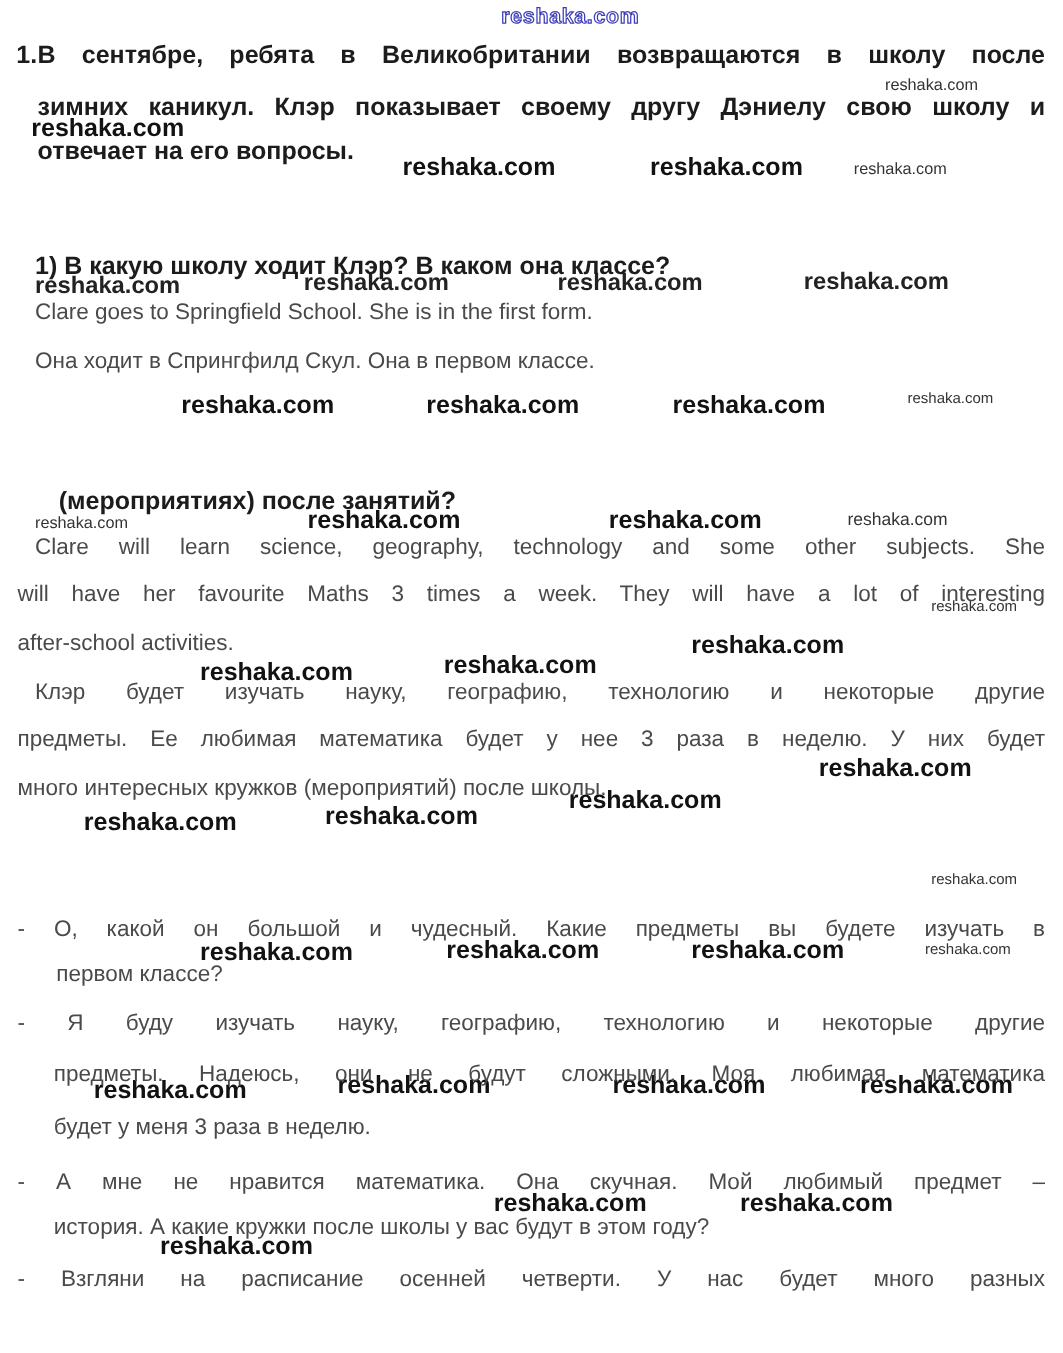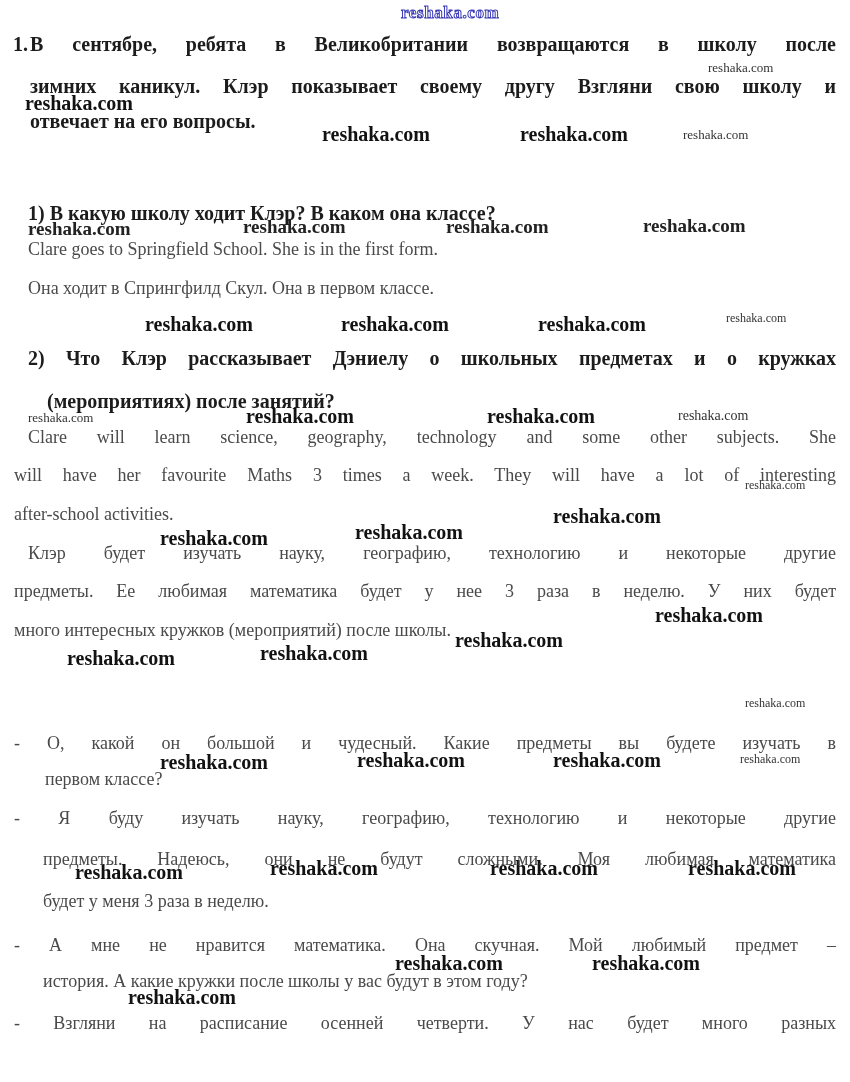--- a/index.html
+++ b/index.html
@@ -1,18 +1,18 @@
 <!DOCTYPE html>
 <html><head>
 <meta charset="utf-8">
 <style>
   html,body { margin:0; padding:0; background:#ffffff; }
   .page {
     position:relative; width:850px; height:1082px; background:#ffffff;
-    font-family:Liberation Serif, serif; overflow:hidden;
+    font-family:Liberation Sans, sans-serif; overflow:hidden;
   }
   .line { position:absolute; font-size:18px; line-height:23px; white-space:nowrap; }
   .just { white-space:normal; text-align:justify; text-align-last:justify; text-justify:inter-word; }
   .bold { font-weight:700; color:#1c1c1c; font-size:20px;text-align:center; }
   .body { font-weight:400; color:#4a4a4a; }
   .marker { position:absolute; font-weight:700; color:#1c1c1c; font-size:20px; line-height:23px; }
   .wm { position:absolute; font-weight:700; font-size:20px; color:#121212; white-space:nowrap; line-height:22px; }
   .wm-md { position:absolute; font-weight:600; font-size:19px; color:#222222; white-space:nowrap; line-height:21px; }
   .wm-sm { position:absolute; font-weight:400; font-size:13px; color:#333333; white-space:nowrap; line-height:15px; }
   .wm-outline { position:absolute; font-weight:700; font-size:17px; letter-spacing:0.6px; color:#8a8ad0; white-space:nowrap; }
@@ -59,28 +59,27 @@
   <span class="wm" style="left:75px;top:861px">reshaka.com</span>
   <span class="wm" style="left:270px;top:857px">reshaka.com</span>
   <span class="wm" style="left:490px;top:857px">reshaka.com</span>
   <span class="wm" style="left:688px;top:857px">reshaka.com</span>
   <span class="wm" style="left:395px;top:952px">reshaka.com</span>
   <span class="wm" style="left:592px;top:952px">reshaka.com</span>
   <span class="wm" style="left:128px;top:986px">reshaka.com</span>
 
   <div class="marker" style="left:13px;top:33px">1.</div>
   <div class="line bold just" style="left:30px;top:33px;width:806px">В сентябре, ребята в Великобритании возвращаются в школу после</div>
-  <div class="line bold just" style="left:30px;top:75px;width:806px">зимних каникул. Клэр показывает своему другу Взгляни свою школу и</div>
+  <div class="line bold just" style="left:30px;top:75px;width:806px">зимних каникул. Клэр показывает своему другу Дэниелу свою школу и</div>
   <div class="line bold" style="left:30px;top:110px">отвечает на его вопросы.</div>
 
   <div class="line bold" style="left:28px;top:202px">1) В какую школу ходит Клэр? В каком она классе?</div>
   <div class="line body" style="left:28px;top:238px">Clare goes to Springfield School. She is in the first form.</div>
   <div class="line body" style="left:28px;top:277px">Она ходит в Спрингфилд Скул. Она в первом классе.</div>
 
-  <div class="line bold just" style="left:28px;top:347px;width:808px">2) Что Клэр рассказывает Дэниелу о школьных предметах и о кружках</div>
   <div class="line body just" style="left:28px;top:426px;width:808px">Clare will learn science, geography, technology and some other subjects. She</div>
 
   <div class="line bold" style="left:47px;top:390px">(мероприятиях) после занятий?</div>
   <div class="line body just" style="left:14px;top:464px;width:822px">will have her favourite Maths 3 times a week. They will have a lot of interesting</div>
   <div class="line body" style="left:14px;top:503px">after-school activities.</div>
 
   <div class="line body just" style="left:28px;top:542px;width:808px">Клэр будет изучать науку, географию, технологию и некоторые другие</div>
   <div class="line body just" style="left:14px;top:580px;width:822px">предметы. Ее любимая математика будет у нее 3 раза в неделю. У них будет</div>
   <div class="line body" style="left:14px;top:619px">много интересных кружков (мероприятий) после школы.</div>
 

